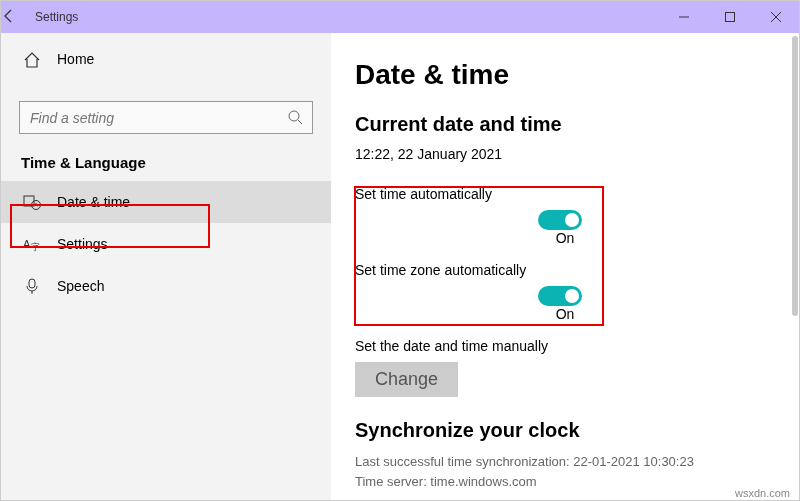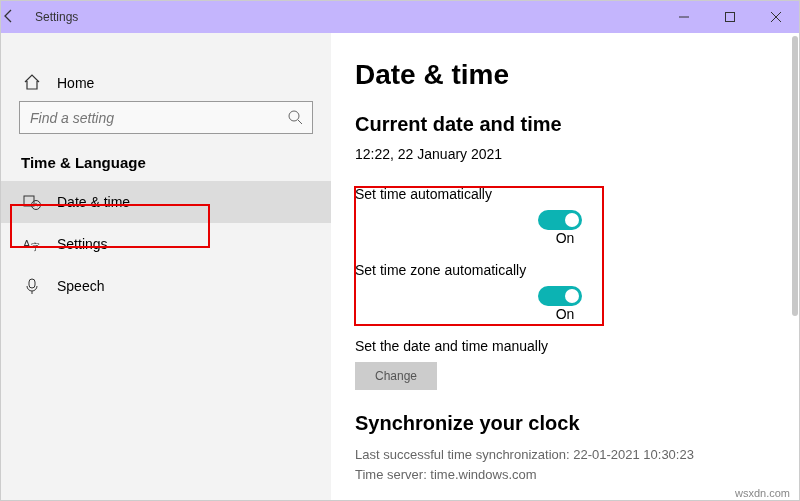--- a/index.html
+++ b/index.html
@@ -4,21 +4,21 @@
 <style>
   * { box-sizing: border-box; margin: 0; padding: 0; font-family: "Segoe UI", -apple-system, sans-serif; }
   body { width: 800px; height: 501px; background: #fff; overflow: hidden; position: relative; }
   .window { width: 800px; height: 501px; display: flex; flex-direction: column; border: 1px solid #ccc; }
   .titlebar { height: 32px; display: flex; align-items: center; padding-left: 0; font-size: 12px; color: #333; background: #c4b5fd; }
   .titlebar .back { width: 18px; margin-right: 16px; cursor: pointer; }
   .titlebar .spacer { flex: 1; }
   .titlebar .winbtn { width: 46px; height: 32px; display: flex; align-items: center; justify-content: center; cursor: pointer; }
   .body { flex: 1; display: flex; overflow: hidden; }
   .sidebar { width: 330px; background: #f3f3f3; padding: 18px 0 0 0; }
-  .home-row { display: flex; align-items: flex-end; height: 40px; padding-left: 22px; font-size: 14px; color: #000; cursor: pointer; }
+  .home-row { display: flex; align-items: flex-start; height: 40px; padding-left: 22px; font-size: 14px; color: #000; cursor: pointer; }
   .home-row svg { margin-right: 16px; }
   .search-wrap { padding: 10px 18px 14px 18px; }
   .search { width: 100%; height: 33px; border: 1px solid #999; background: #f9f9f9; padding: 0 32px 0 10px; font-size: 14px; font-style: italic; color: #666; outline: none; }
   .search-box { position: relative; }
   .search-box .sicon { position: absolute; right: 10px; top: 8px; }
   .section-title { font-size: 15px; font-weight: 600; padding: 6px 0 10px 20px; }
   .nav-item { display: flex; align-items: center; height: 42px; padding-left: 22px; font-size: 14px; color: #000; cursor: pointer; }
   .nav-item svg { margin-right: 16px; flex-shrink: 0; }
   .nav-item.selected { background: #dcdcdc; }
   .highlight-box { position: absolute; border: 2px solid #e60000; pointer-events: none; }
@@ -26,21 +26,21 @@
   .hl2 { left: 354px; top: 186px; width: 250px; height: 140px; }
   .main { flex: 1; padding: 26px 24px 0 24px; overflow: hidden; position: relative; }
   .main h1 { font-size: 28px; font-weight: 600; margin-bottom: 22px; }
   .main h2 { font-size: 20px; font-weight: 600; margin-bottom: 10px; }
   .small { font-size: 14px; color: #000; margin-bottom: 24px; }
   .label { font-size: 14px; color: #000; margin-bottom: 8px; }
   .toggle-row { display: flex; align-items: center; margin-bottom: 16px; flex-direction: column; }
   .toggle { width: 44px; height: 20px; border-radius: 10px; background: #0cb3b3; position: relative; margin-right: 10px; cursor: pointer; }
   .toggle::after { content: ""; position: absolute; right: 3px; top: 3px; width: 14px; height: 14px; border-radius: 50%; background: #fff; }
   .toggle-state { font-size: 14px; }
-  .change-btn { display: inline-block; background: #ccc; color: #555; padding: 7px 20px; font-size: 12px; margin-bottom: 22px; cursor: default; }
+  .change-btn { display: inline-block; background: #ccc; color: #555; padding: 7px 20px; font-size: 18px; margin-bottom: 22px; cursor: default; }
   .gray { font-size: 13px; color: #666; line-height: 1.5; }
   .scrollbar { position: absolute; right: 2px; top: 36px; width: 6px; height: 280px; background: #c8c8c8; border-radius: 3px; }
   .watermark { position: absolute; right: 10px; bottom: 2px; font-size: 11px; color: #888; }
 </style>
 </head>
 <body>
 
 <div class="window">
 
   <div class="titlebar">

